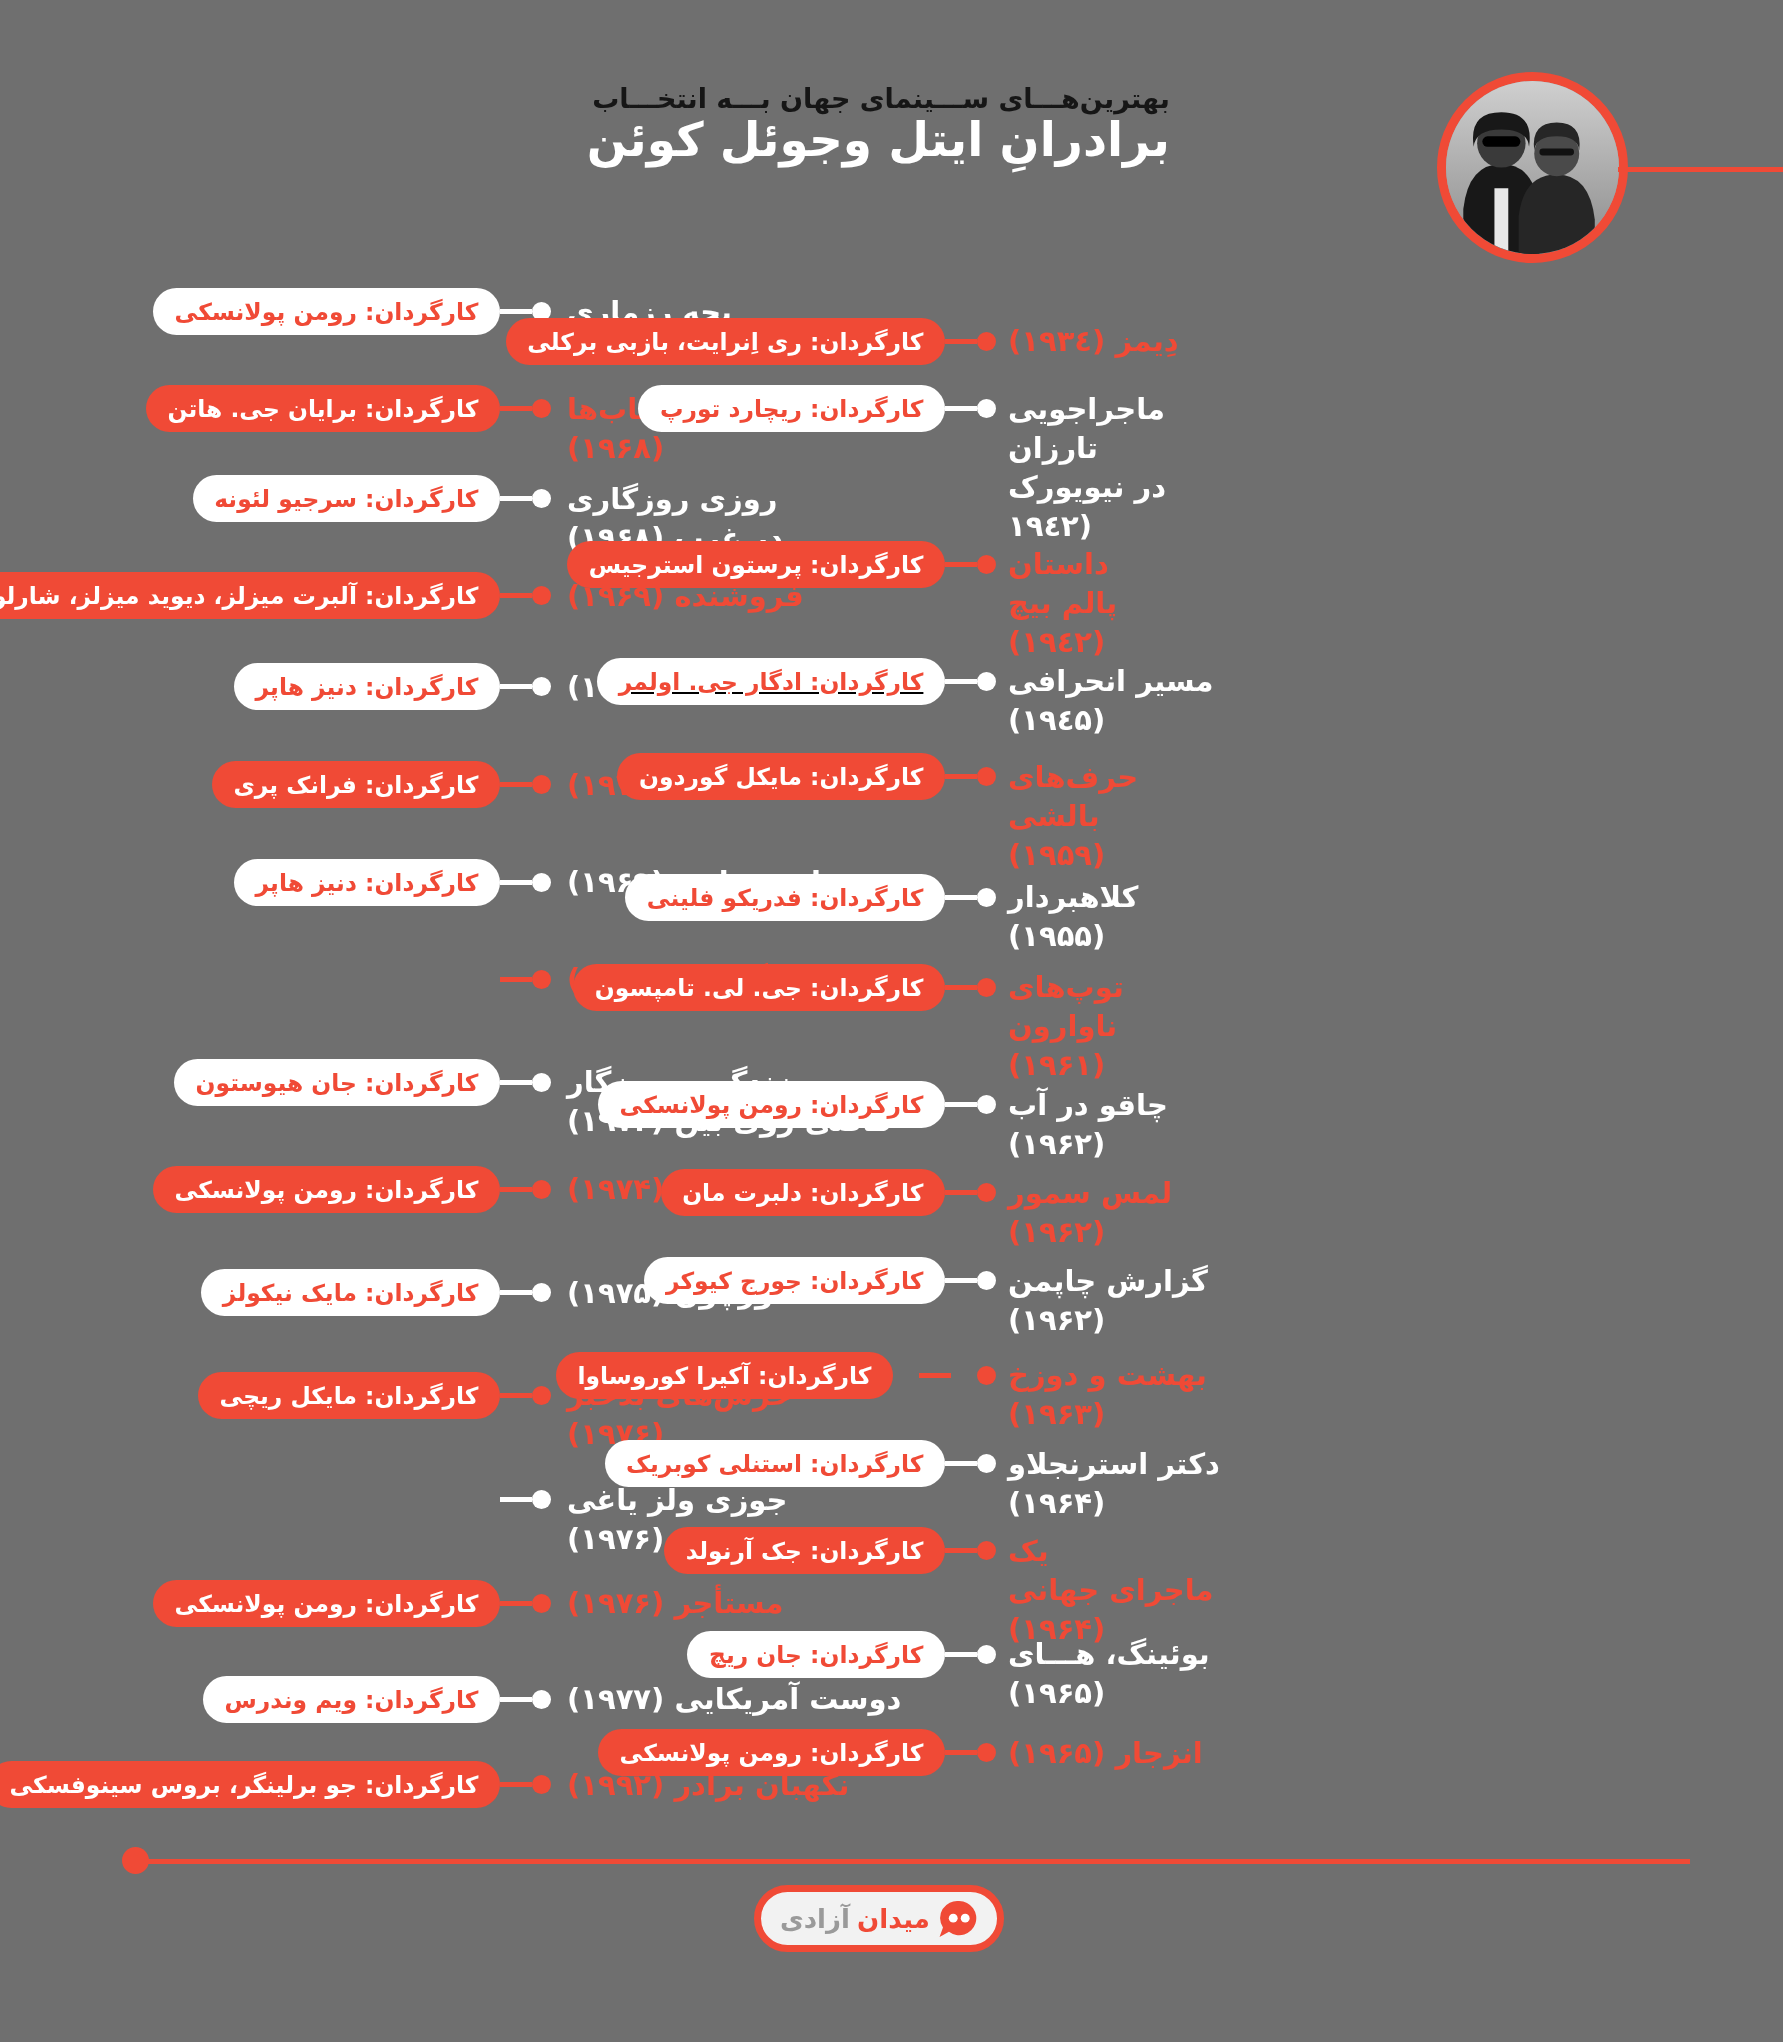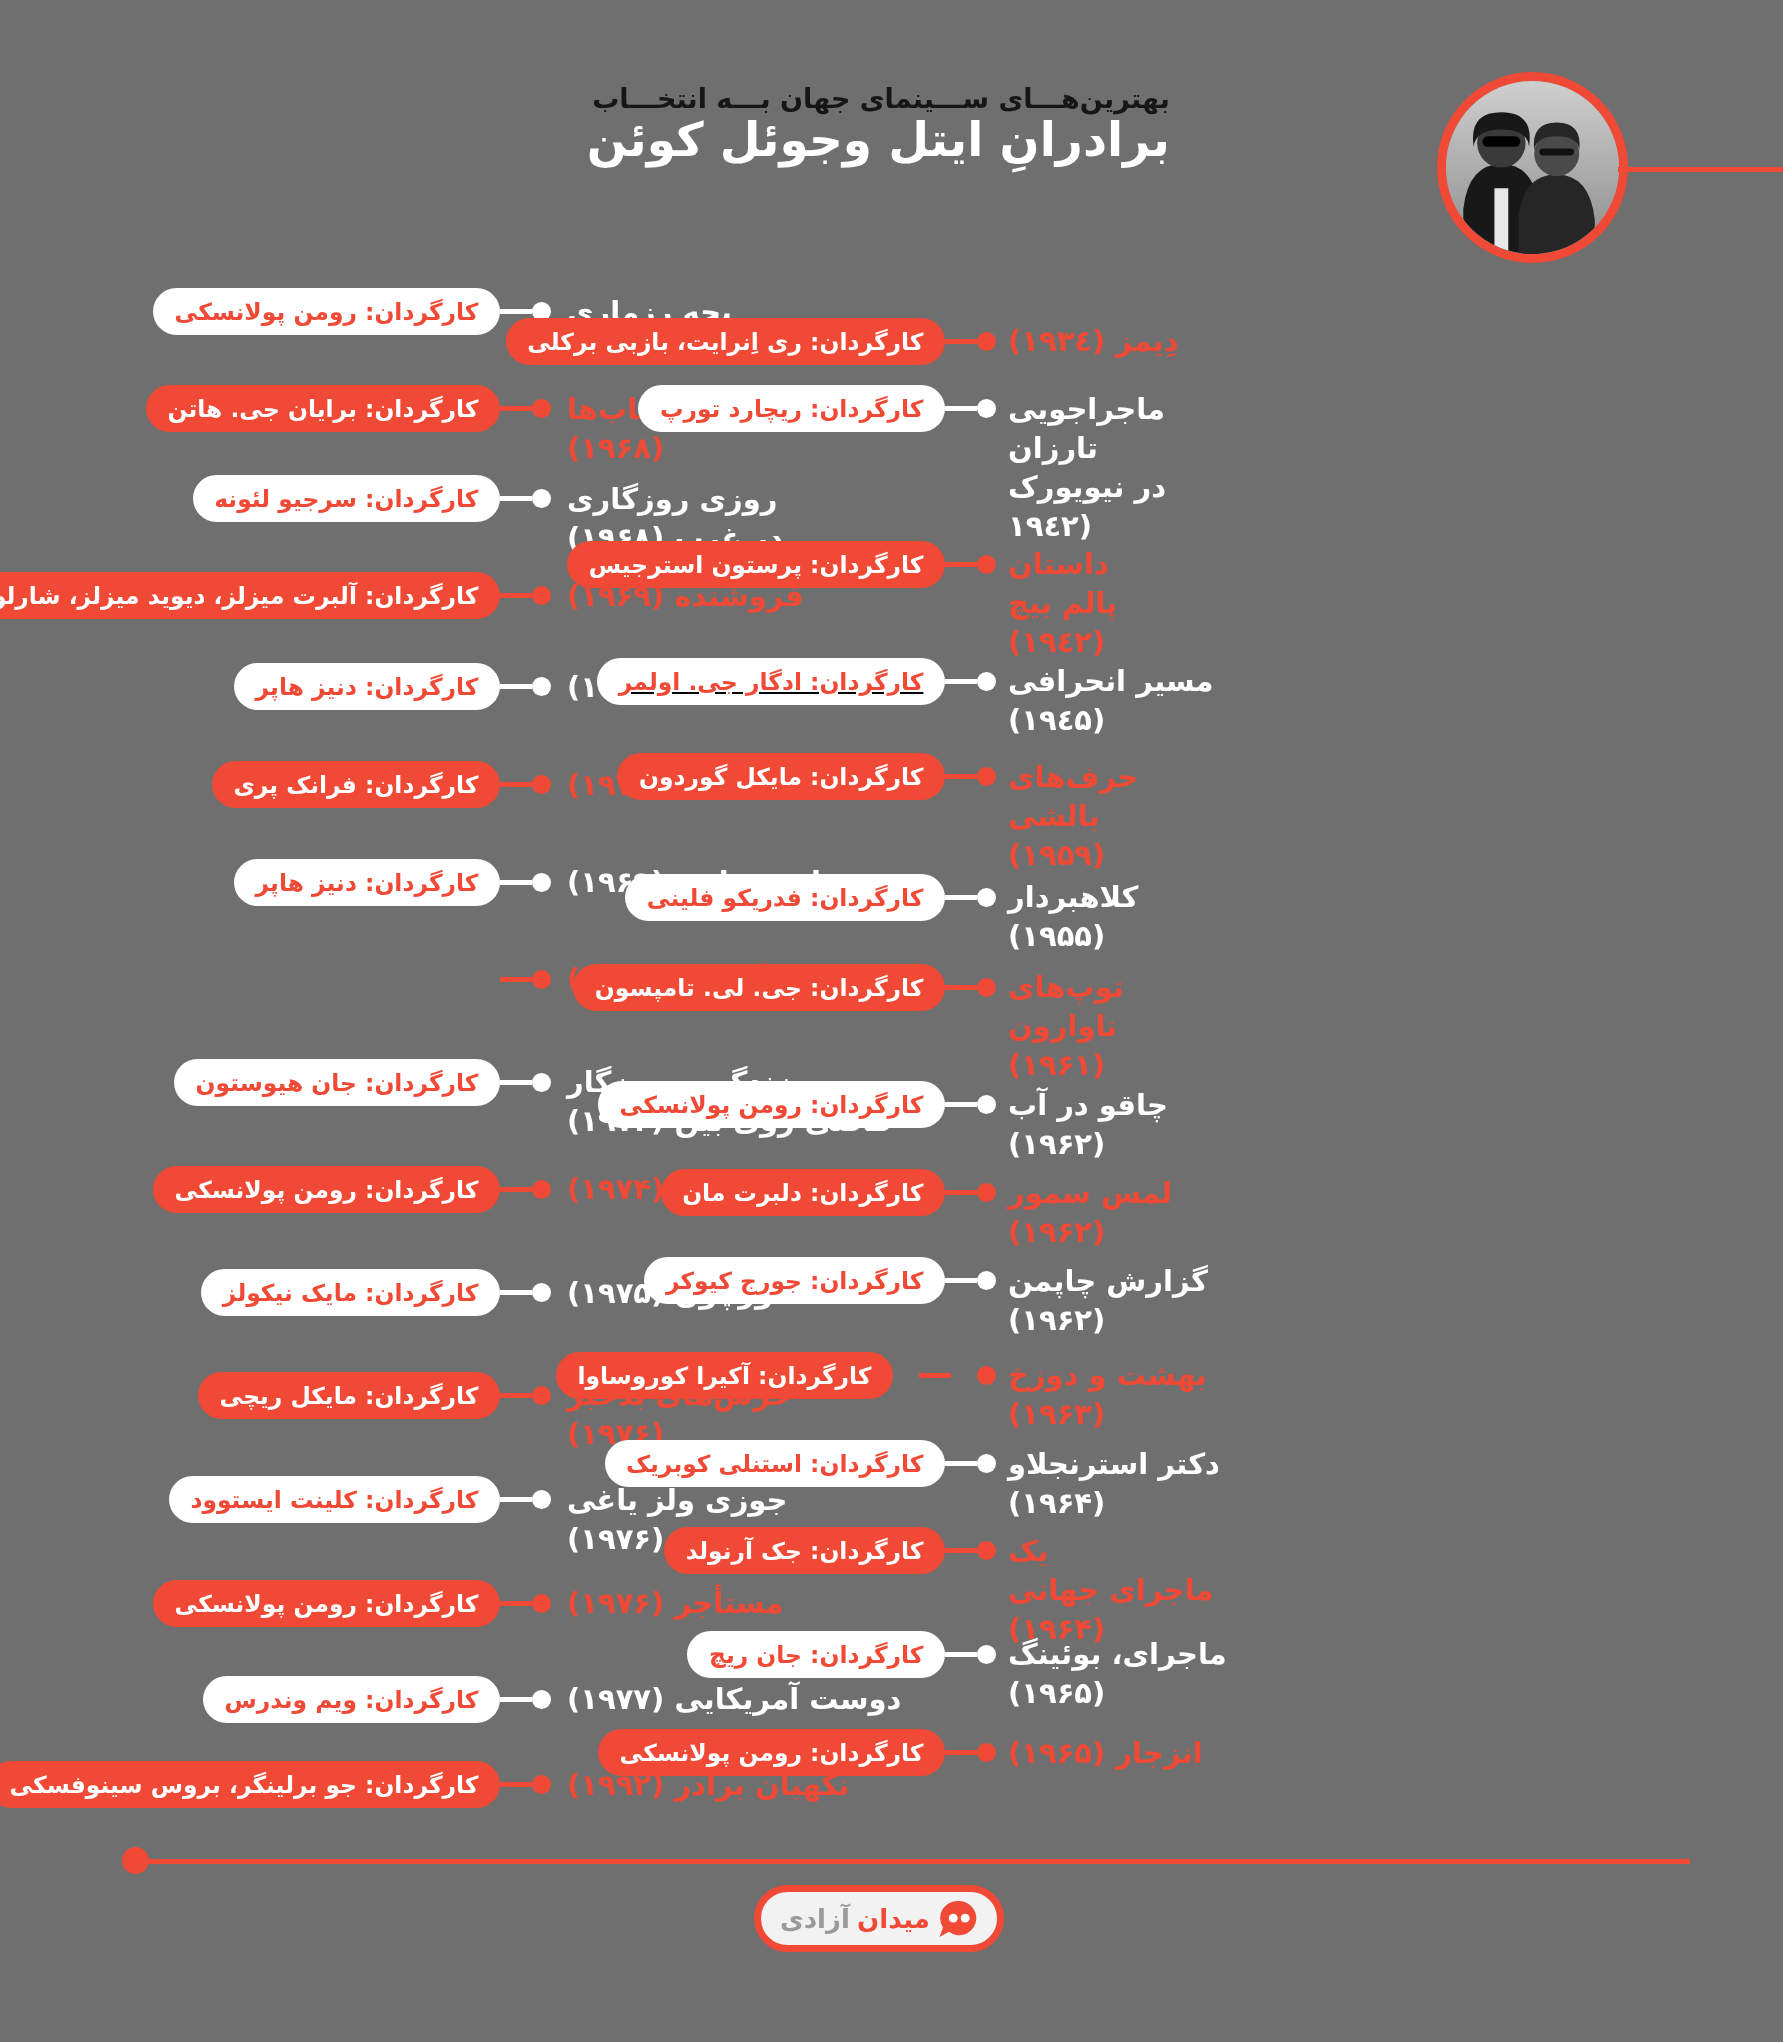--- a/index.html
+++ b/index.html
@@ -222,23 +222,20 @@
         </div>
         <div class="link"></div>
         <div class="dot"></div>
       </div>
       <div class="title" style="top: 1376px; left: 567px;">
         <span class="title-line">خرس‌های بدخبر</span>
         <span class="title-line">(۱۹۷۶)</span>
       </div>
     </div><div class="row white">
       <div class="pill-group" style="top: 1476px; right: 1233px;">
-        <div class="pill">
-          <span class="pill-label">کارگردان: کلینت ایستوود</span>
-        </div>
         <div class="link"></div>
         <div class="dot"></div>
       </div>
       <div class="title" style="top: 1481px; left: 567px;">
         <span class="title-line">جوزی ولز یاغی</span>
         <span class="title-line">(۱۹۷۶)</span>
       </div>
     </div><div class="row red">
       <div class="pill-group" style="top: 1580px; right: 1233px;">
         <div class="pill">
@@ -435,21 +432,21 @@
       </div>
     </div><div class="row white">
       <div class="pill-group" style="top: 1631px; right: 788px;">
         <div class="pill">
           <span class="pill-label">کارگردان: جان ریچ</span>
         </div>
         <div class="link"></div>
         <div class="dot"></div>
       </div>
       <div class="title" style="top: 1635px; left: 1008px;">
-        <span class="title-line">ماجرای، بوئینگ</span>
+        <span class="title-line">بوئینگ، هـــای</span>
         <span class="title-line">(۱۹۶۵)</span>
       </div>
     </div><div class="row red">
       <div class="pill-group" style="top: 1729px; right: 788px;">
         <div class="pill">
           <span class="pill-label">کارگردان: رومن پولانسکی</span>
         </div>
         <div class="link"></div>
         <div class="dot"></div>
       </div>

